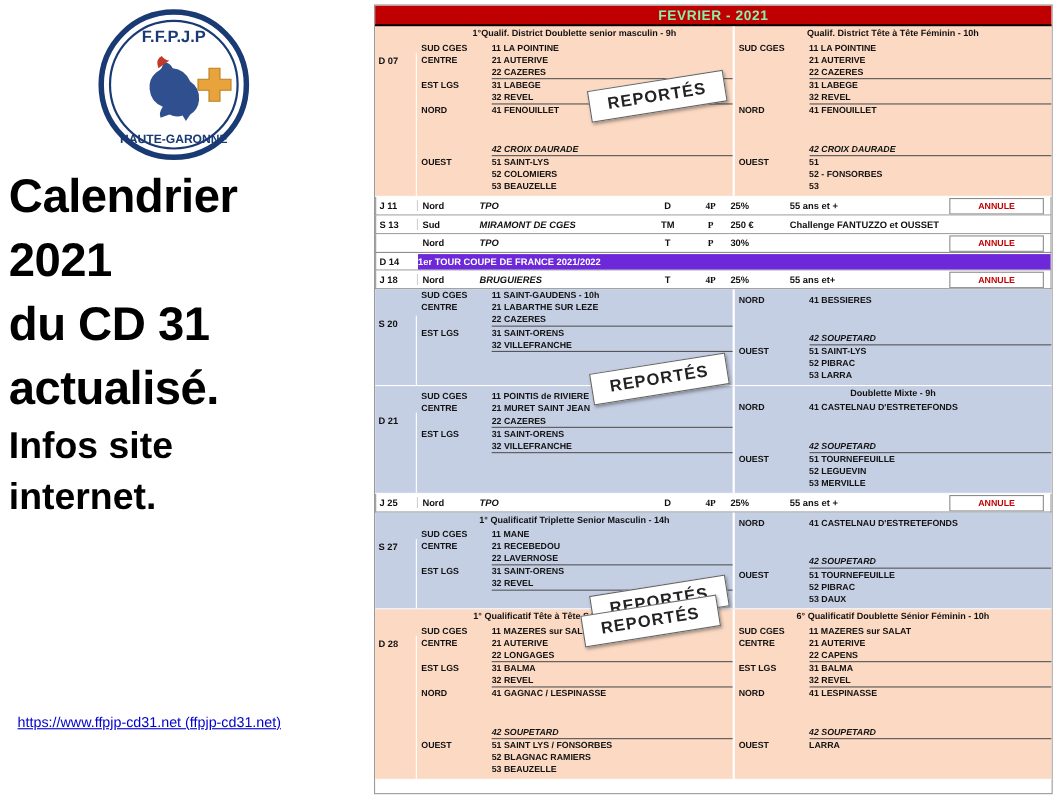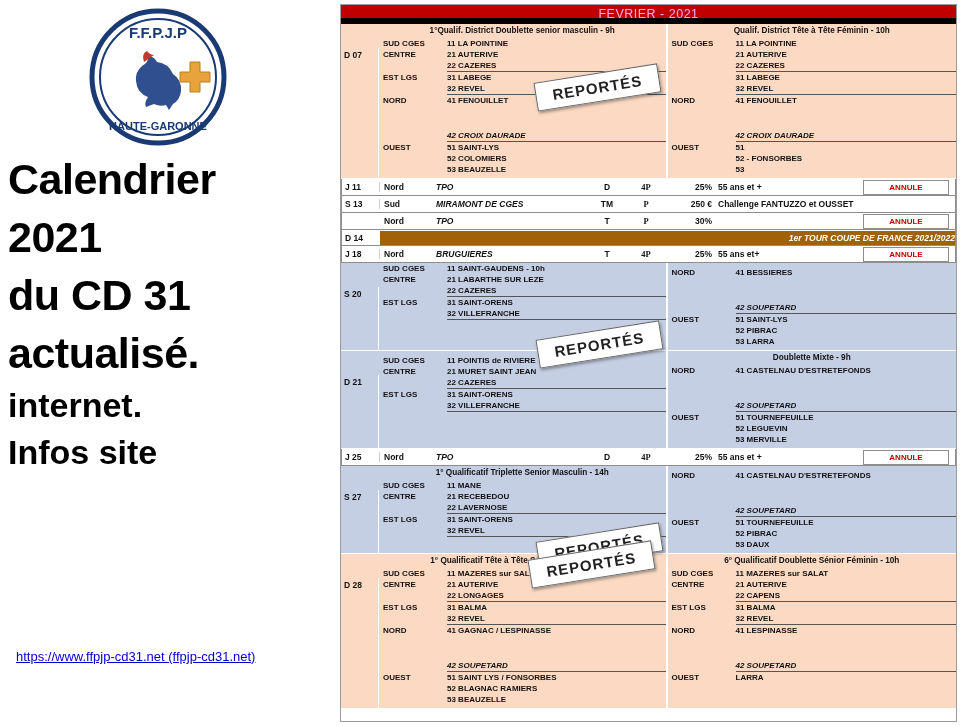--- a/index.html
+++ b/index.html
@@ -67,27 +67,27 @@
     background: #ffffff;
     border: 1px solid #9a9a9a;
     font-size: 8px;
     color: #111;
     overflow: hidden;
   }
 
   .month-header {
     height: 19px;
     background: #c00000;
-    color: #f0abfc;
-    font-weight: normal;
+    color: #86efac;
+    font-weight: bold;
     font-size: 12.5px;
     text-align: center;
     line-height: 19px;
     letter-spacing: 0.5px;
-    border-bottom: 6px solid #000000;
+    border-bottom: 2px solid #000000;
   }
 
   
   .block {
     position: relative;
     display: flex;
     border-bottom: 1px solid #ffffff;
   }
   .daycol {
     width: 38px;
@@ -143,21 +143,21 @@
     border: 1px solid #8d8d8d;
     border-top: none;
     font-size: 8.5px;
     font-weight: bold;
   }
   .evt .d { width: 38px; flex: 0 0 38px; padding-left: 3px; border-right: 1px solid #cfcfcf;}
   .evt .c1 { width: 56px; flex: 0 0 56px; padding-left: 4px; }
   .evt .c2 { width: 150px; flex: 0 0 150px; font-style: italic; }
   .evt .c3 { width: 42px; flex: 0 0 42px; text-align: center; }
   .evt .c4 { width: 36px; flex: 0 0 36px; text-align: center; font-family: Liberation Serif, serif; }
-  .evt .c5 { width: 48px; flex: 0 0 48px; text-align: right; }
+  .evt .c5 { width: 48px; flex: 0 0 48px; text-align: left; }
   .evt .c6 { flex: 1 1 auto; padding-left: 6px; }
   .evt .annul {
     width: 86px; flex: 0 0 86px;
     color: #c00000;
     text-align: center;
     border: 1px solid #8d8d8d;
     font-size: 8px;
     margin-right: 6px;
     background: #ffffff;
     line-height: 13px;
@@ -170,27 +170,26 @@
     height: 16px;
     border: 1px solid #8d8d8d;
     border-top: none;
     font-size: 8.5px;
     font-weight: bold;
     background: #ffffff;
   }
   .greenband .d { width: 38px; flex: 0 0 38px; padding-left: 3px; }
   .greenband .gtxt {
     flex: 1 1 auto;
-    background: #a16207;
+    background: #6d28d9;
     color: #ffffff;
-    text-align: right;
+    text-align: left;
     line-height: 14px;
     height: 14px;
     font-size: 8.5px;
-    font-style: italic;
   }
 
   
   .stamp {
     position: absolute;
     background: #ffffff;
     border: 1px solid #666;
     color: #222;
     font-weight: bold;
     font-size: 15px;
@@ -226,22 +225,22 @@
         </g>
         <text x="74" y="124" font-family="Liberation Sans, sans-serif" font-size="11" font-weight="bold" fill="#1a3a74" text-anchor="middle">HAUTE-GARONNE</text>
       </svg>
     </div>
 
     <div id="title-block">
       <div class="title-line">Calendrier</div>
       <div class="title-line">2021</div>
       <div class="title-line">du CD 31</div>
       <div class="title-line">actualisé.</div>
+      <div class="sub-line">Infos site</div>
       <div class="sub-line">internet.</div>
-      <div class="sub-line">Infos site</div>
     </div>
 
     <a id="link-line" href="#">https://www.ffpjp-cd31.net  (ffpjp-cd31.net)</a>
   </div>
 
   <div id="cal">
     <div class="month-header">FEVRIER - 2021</div>
     <div id="cal-body">
         <div class="block bg-salmon">
           <div class="daycol">D 07</div>

